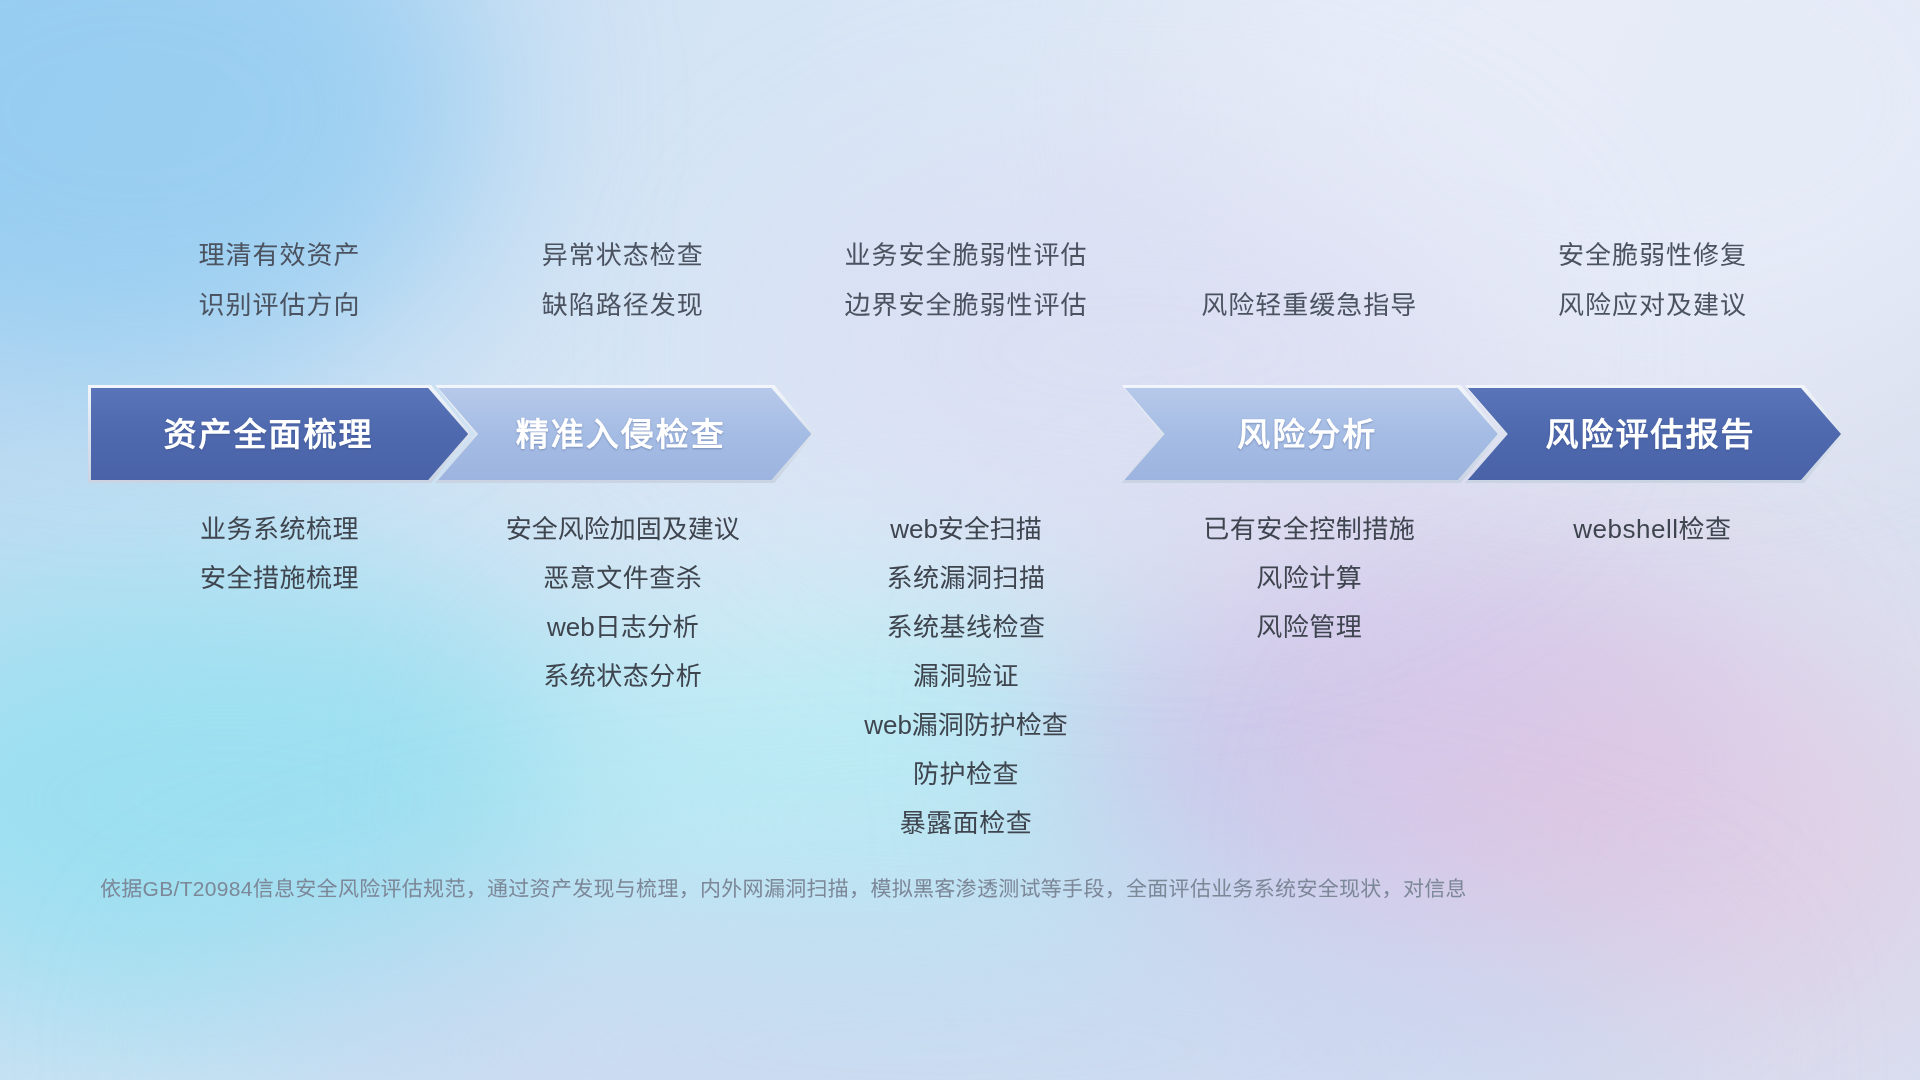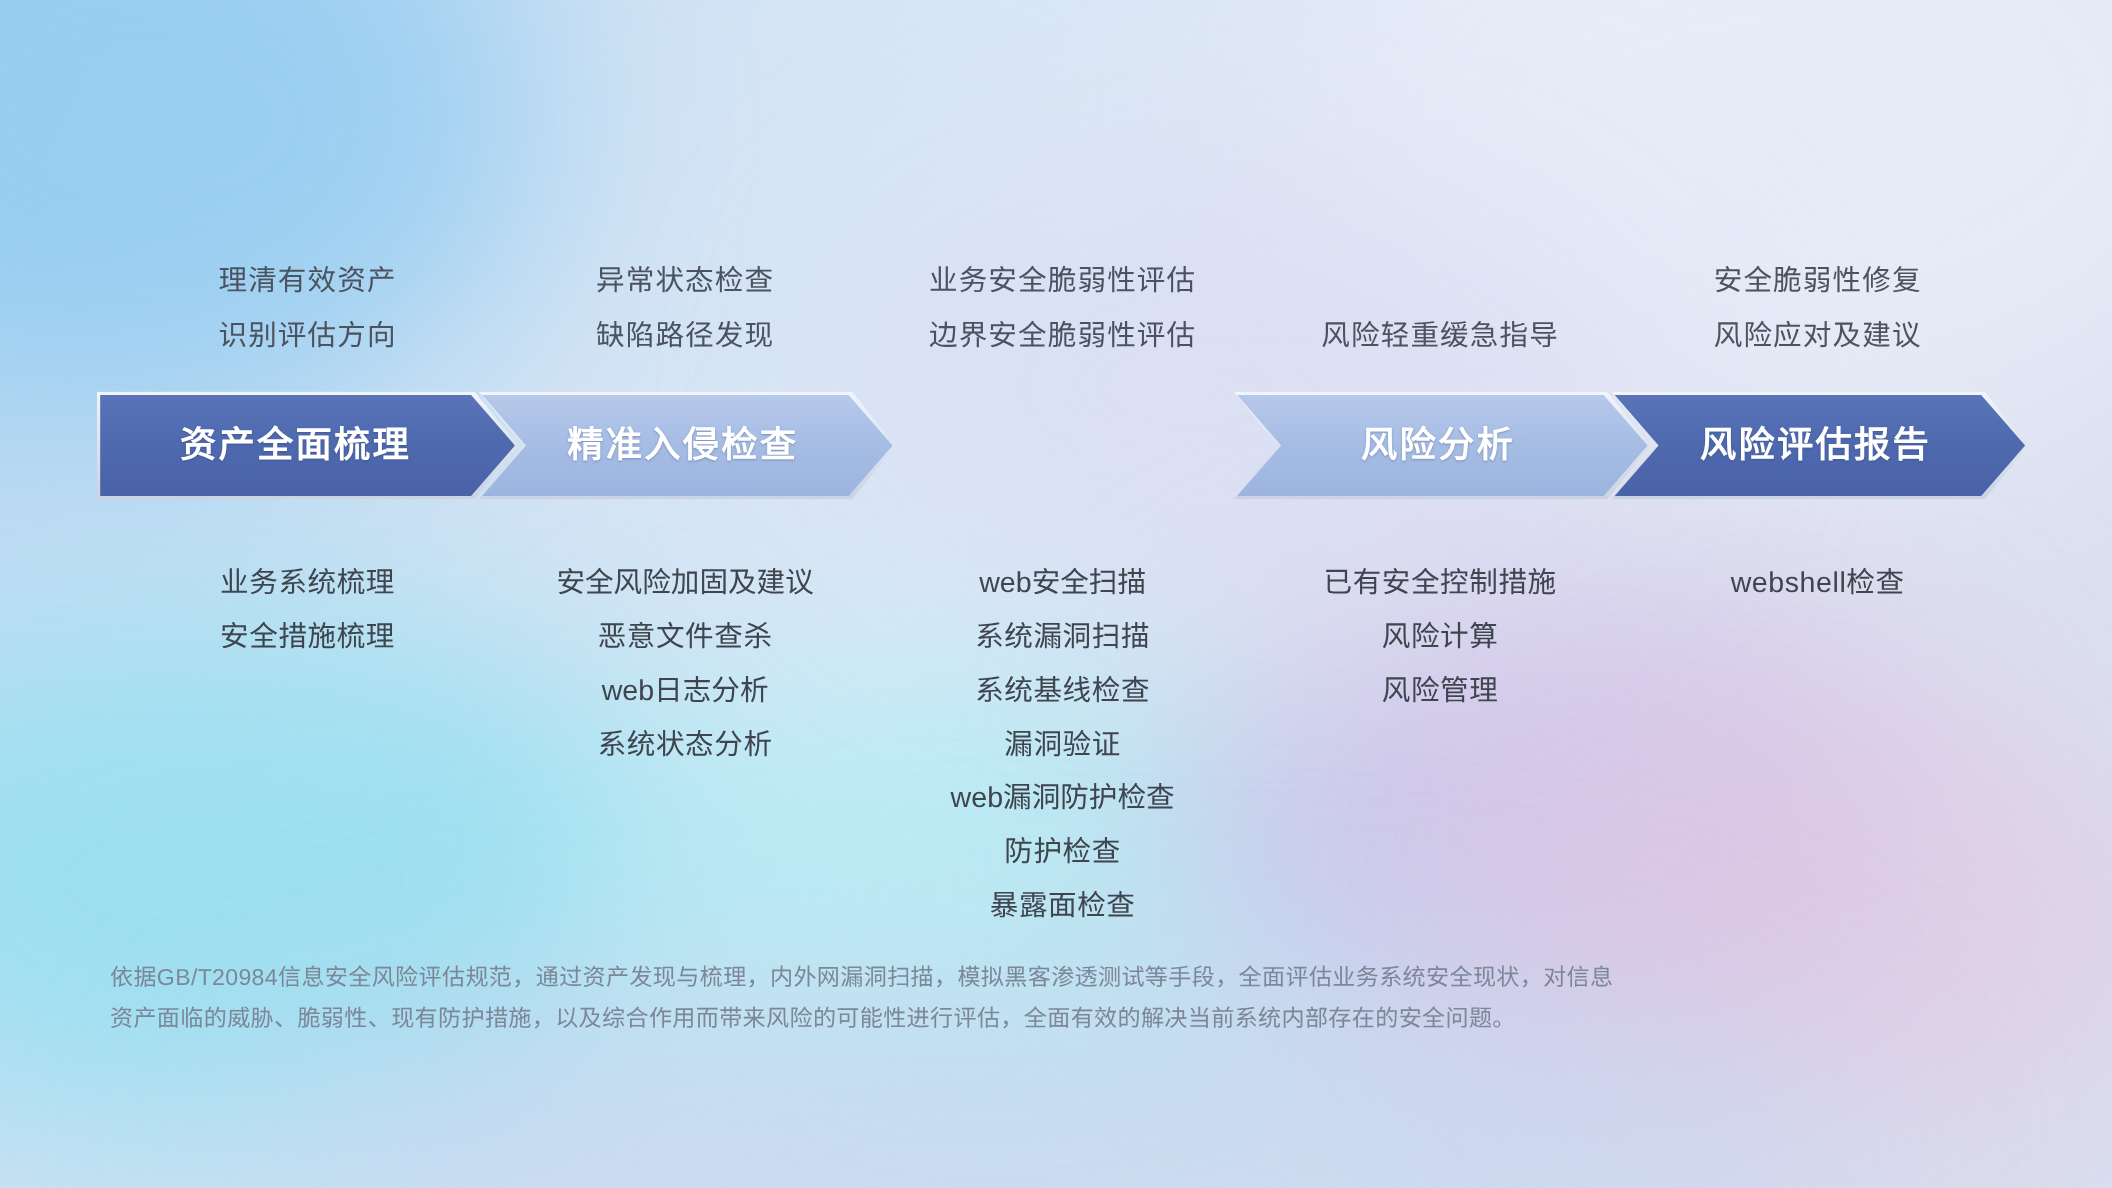--- a/index.html
+++ b/index.html
@@ -50,24 +50,23 @@
     line-height:50px;
     letter-spacing:1px;
     white-space:nowrap;
     font-weight:400;
   }
 
   
   #chevron-band {
     position:absolute;
     left:88px;
-    top:356px;
+    top:385px;
     width:1756px;
     height:98px;
-    font-family:Liberation Serif, serif;
   }
   .chev {
     position:absolute;
     top:0;
     height:98px;
     display:flex;
     align-items:center;
     justify-content:center;
   }
   .chev-label {
@@ -207,16 +206,15 @@
         <div class="bot-line">风险计算</div>
         <div class="bot-line">风险管理</div>
       </div>
       <div class="bot-col" style="position: absolute; left: 0px; top: 0px; width: 0px; transform: translateX(1652.4px); align-items: center;">
         <div class="bot-line">webshell检查</div>
       </div>
     </div>
 
   <div id="footer">
     <div class="footer-line">依据GB/T20984信息安全风险评估规范，通过资产发现与梳理，内外网漏洞扫描，模拟黑客渗透测试等手段，全面评估业务系统安全现状，对信息</div>
-    <div class="footer-line">资产面临的威胁、脆弱性、现有防护措施，以及综合作用而带来风险的可能性进行评估，全面有效的解决当前系统内部存在的安全问题。</div>
   </div>
 
 </div>
 
 </body></html>

